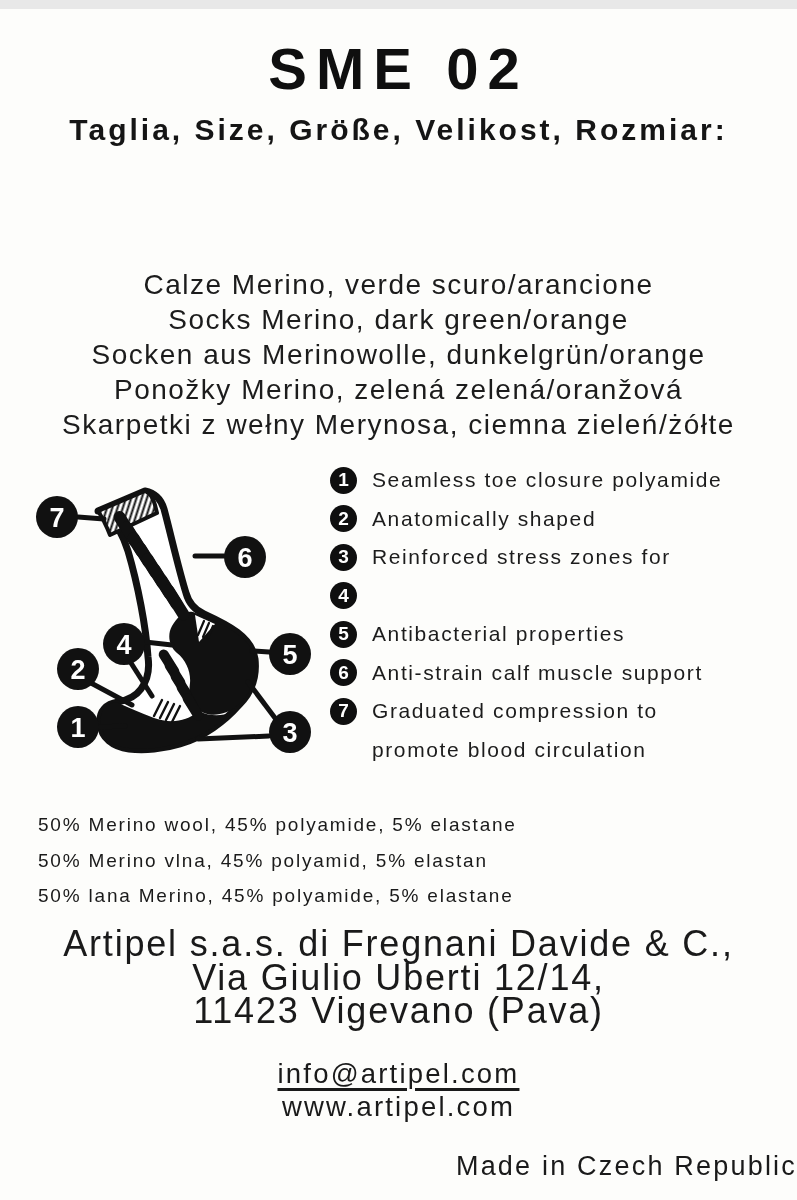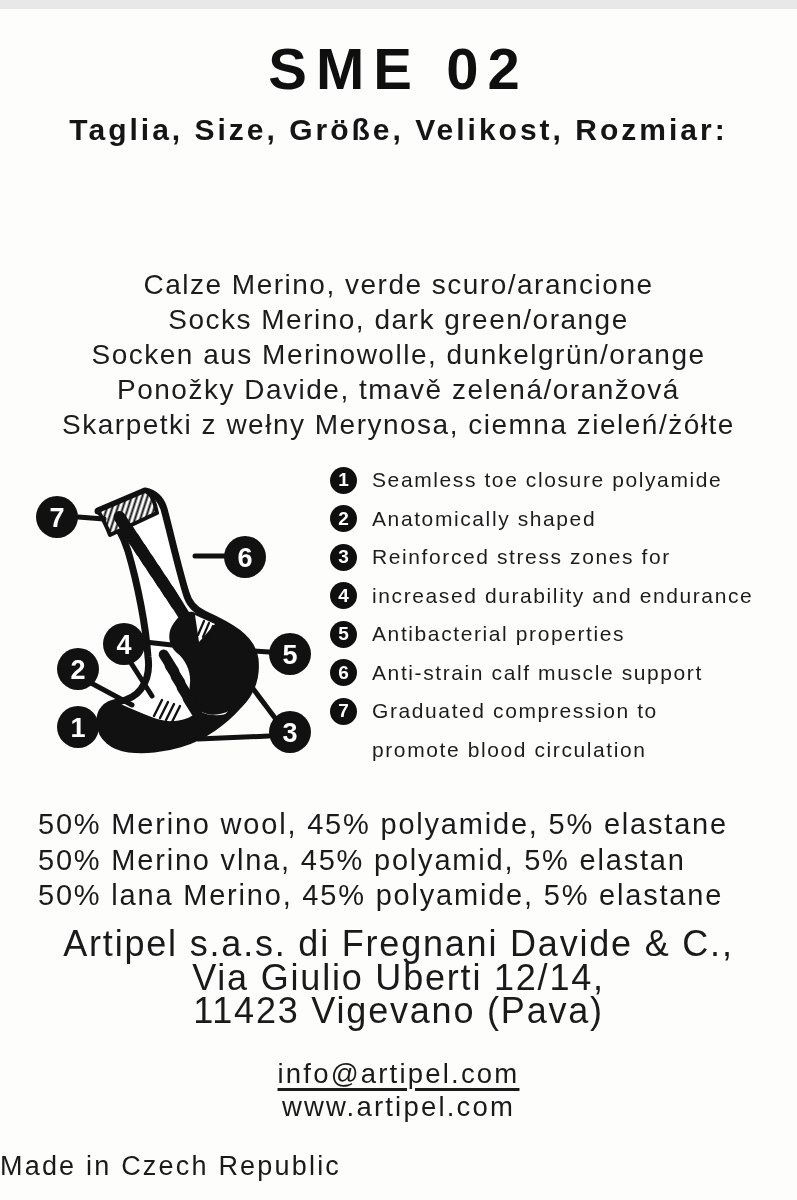--- a/index.html
+++ b/index.html
@@ -49,21 +49,21 @@
     color: #ffffff; font-size: 19px; font-weight: 700;
     display: flex; align-items: center; justify-content: center;
   }
   .legend-row.no-badge .badge { visibility: hidden; }
   .legend-text {
     font-size: 21px; letter-spacing: 1.6px; color: #1c1c1c;
     white-space: nowrap;
   }
   .composition {
     position: absolute; left: 38px; top: 798px;
-    font-size: 29px; line-height: 35.5px; letter-spacing: 1.8px;
+    font-size: 19px; line-height: 35.5px; letter-spacing: 1.8px;
     color: #1a1a1a;
   }
   .address {
     position: absolute; top: 918px; left: 0; width: 100%;
     text-align: center;
     font-size: 36px; line-height: 33.5px; letter-spacing: 1.8px;
     color: #1a1a1a;
   }
   .contact {
     position: absolute; top: 1048px; left: 0; width: 100%;
@@ -71,39 +71,39 @@
     font-size: 27.5px; line-height: 33px; letter-spacing: 2.2px;
     color: #1a1a1a;
   }
   .contact .email {
     text-decoration: underline;
     text-decoration-thickness: 2.5px;
     text-underline-offset: 5px;
   }
   .made-in {
     position: absolute; top: 1142px; left: 0; width: 100%;
-    text-align: left;
+    text-align: right;
     font-size: 27px; letter-spacing: 2.2px;
     color: #1a1a1a;
   }
 </style>
 </head>
 <body>
 
 <div class="page">
 
   <div class="title">SME 02</div>
 
   <div class="subtitle">Taglia, Size, Größe, Velikost, Rozmiar:</div>
 
   <div class="descriptions">
     <p>Calze Merino, verde scuro/arancione</p>
     <p>Socks Merino, dark green/orange</p>
     <p>Socken aus Merinowolle, dunkelgrün/orange</p>
-    <p>Ponožky Davide, tmavě zelená/oranžová</p>
+    <p>Ponožky Merino, zelená zelená/oranžová</p>
     <p>Skarpetki z wełny Merynosa, ciemna zieleń/żółte</p>
   </div>
 
   <svg class="diagram" viewBox="0 0 300 312" xmlns="http://www.w3.org/2000/svg">
     <defs>
       <pattern id="cuffhatch" width="5" height="8" patternUnits="userSpaceOnUse" patternTransform="rotate(18)">
         <rect width="5" height="8" fill="#ffffff"></rect>
         <line x1="1.5" y1="0" x2="1.5" y2="8" stroke="#111111" stroke-width="2"></line>
       </pattern>
     </defs>
@@ -215,21 +215,20 @@
     <div class="legend-row">
       <span class="badge">2</span>
       <span class="legend-text">Anatomically shaped</span>
     </div>
     <div class="legend-row">
       <span class="badge">3</span>
       <span class="legend-text">Reinforced stress zones for</span>
     </div>
     <div class="legend-row">
       <span class="badge">4</span>
-      <span class="legend-text">increased durability and endurance</span>
     </div>
     <div class="legend-row">
       <span class="badge">5</span>
       <span class="legend-text">Antibacterial properties</span>
     </div>
     <div class="legend-row">
       <span class="badge">6</span>
       <span class="legend-text">Anti-strain calf muscle support</span>
     </div>
     <div class="legend-row">

